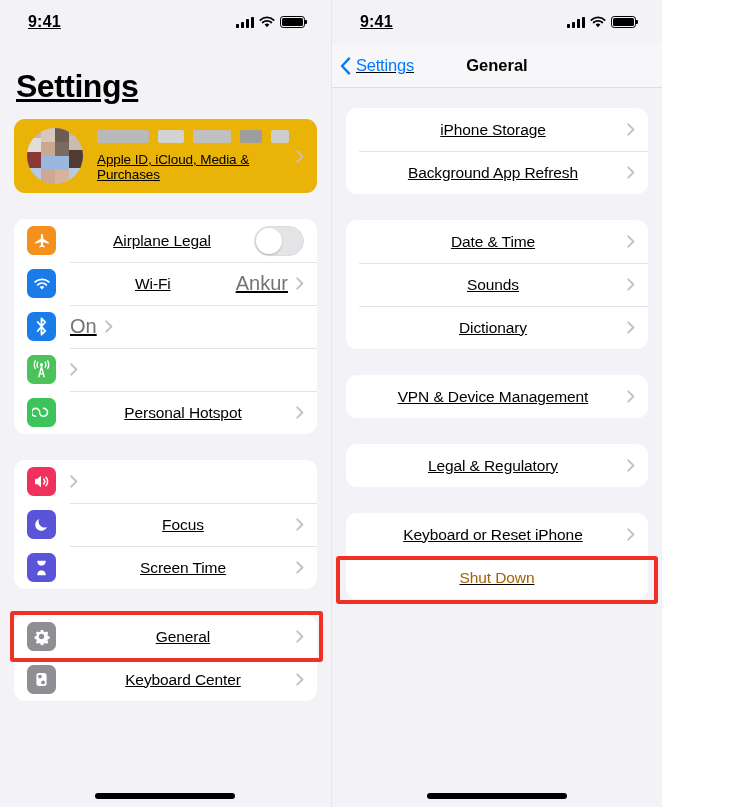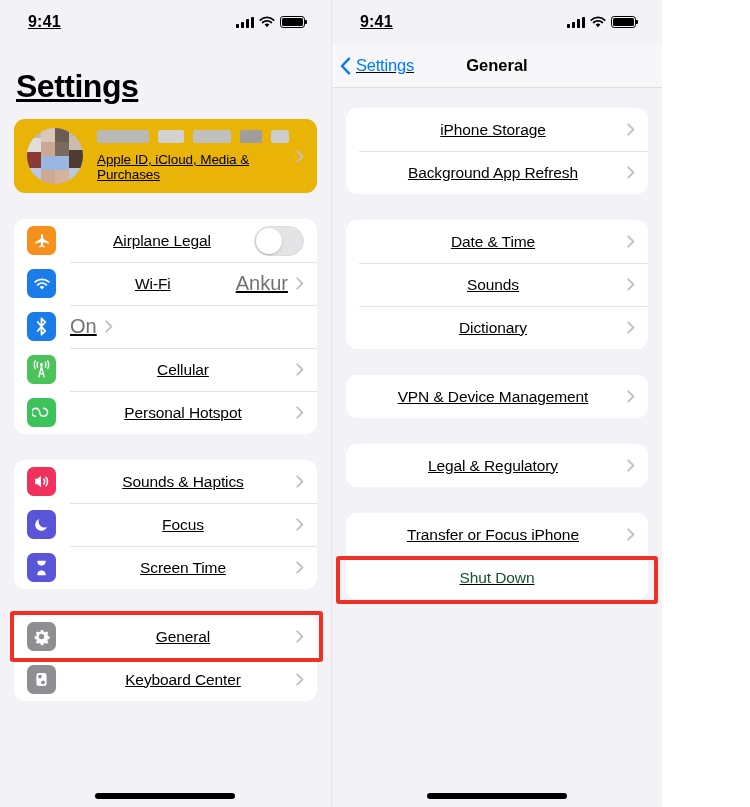--- a/index.html
+++ b/index.html
@@ -72,21 +72,21 @@
     height: 1px; background: #e3e3e7;
   }
   .row.has-icon + .row.has-icon::before { left: 56px; }
   .row-icon {
     width: 29px; height: 29px; border-radius: 6.5px;
     flex: none; margin-right: 14px;
     display: flex; align-items: center; justify-content: center;
     color: #fff;
   }
   .row-label { font-size: 15.5px; color: #000; flex: 1; letter-spacing: -.1px; }
-  .row-label.blue { color: #14532d; }
+  .row-label.blue { color: #a16207; }
   .row-value { font-size: 20px; color: #737373; margin-right: 8px; }
   .chev {
     flex: none; width: 8px; height: 13px; color: #c2c2c6;
   }
   .chev svg { display: block; }
 
   
   .profile {
     background: #eab308; border-radius: 11px; margin: 0 14px;
     display: flex; align-items: center; padding: 11px 13px; height: 74px;
@@ -255,21 +255,20 @@
         </div>
       </div>
       <div class="row has-icon">
         <div class="row-icon" style="background:#4cc25b">
           <svg width="19" height="19" viewBox="0 0 22 22" fill="none" stroke="#fff" stroke-width="1.6" stroke-linecap="round">
               <path d="M11 7.6 8 19.4M11 7.6l3 11.8M8.6 16h4.8"></path>
               <circle cx="11" cy="5.4" r="1.9" fill="#fff" stroke="none"></circle>
               <path d="M6.6 2.6a6.4 6.4 0 0 0 0 5.6M15.4 2.6a6.4 6.4 0 0 1 0 5.6M3.8 1a9.6 9.6 0 0 0 0 8.8M18.2 1a9.6 9.6 0 0 1 0 8.8"></path>
             </svg>
         </div>
-        <div class="row-label">Cellular</div>
         <div class="chev">
           <svg width="8" height="13" viewBox="0 0 8 13">
               <path d="M1.3 1.3 6.4 6.5l-5.1 5.2" stroke="currentColor" stroke-width="1.9" fill="none" stroke-linecap="round" stroke-linejoin="round"></path>
             </svg>
         </div>
       </div>
       <div class="row has-icon">
         <div class="row-icon" style="background:#3cc45b">
           <svg width="19" height="19" viewBox="0 0 22 22" fill="none" stroke="#fff" stroke-width="1.8" stroke-linecap="round">
               <path d="M13.4 6.2a4.6 4.6 0 0 1 0 9.2 4.6 4.6 0 0 1-4.6-4.6 4.6 4.6 0 0 0-4.6-4.6 4.6 4.6 0 0 0 0 9.2"></path>
@@ -287,21 +286,20 @@
     <div class="group-gap-26"></div>
 
     <div class="card">
       <div class="row has-icon">
         <div class="row-icon" style="background:#f0315c">
           <svg width="19" height="17" viewBox="0 0 22 20" fill="none">
               <path d="M10.4 3.2 6.2 6.8H3.4v6.4h2.8l4.2 3.6V3.2z" fill="#fff"></path>
               <path d="M13.6 7.2a4 4 0 0 1 0 5.6M16.2 5a7.3 7.3 0 0 1 0 10" stroke="#fff" stroke-width="1.7" stroke-linecap="round"></path>
             </svg>
         </div>
-        <div class="row-label">Sounds &amp; Haptics</div>
         <div class="chev">
           <svg width="8" height="13" viewBox="0 0 8 13">
               <path d="M1.3 1.3 6.4 6.5l-5.1 5.2" stroke="currentColor" stroke-width="1.9" fill="none" stroke-linecap="round" stroke-linejoin="round"></path>
             </svg>
         </div>
       </div>
       <div class="row has-icon">
         <div class="row-icon" style="background:#5a55d8">
           <svg width="17" height="17" viewBox="0 0 22 22" fill="#fff">
               <path d="M18.2 14.1A7.7 7.7 0 0 1 8 3.9a7.9 7.9 0 1 0 10.2 10.2z"></path>
@@ -480,21 +478,21 @@
             </svg>
         </div>
       </div>
     </div>
 
     <div class="group-gap-26"></div>
 
     <div class="hl-wrap">
       <div class="card">
         <div class="row">
-          <div class="row-label">Transfer or Focus iPhone</div>
+          <div class="row-label">Keyboard or Reset iPhone</div>
           <div class="chev">
             <svg width="8" height="13" viewBox="0 0 8 13">
                 <path d="M1.3 1.3 6.4 6.5l-5.1 5.2" stroke="currentColor" stroke-width="1.9" fill="none" stroke-linecap="round" stroke-linejoin="round"></path>
               </svg>
           </div>
         </div>
         <div class="row">
           <div class="row-label blue">Shut Down</div>
         </div>
       </div>

